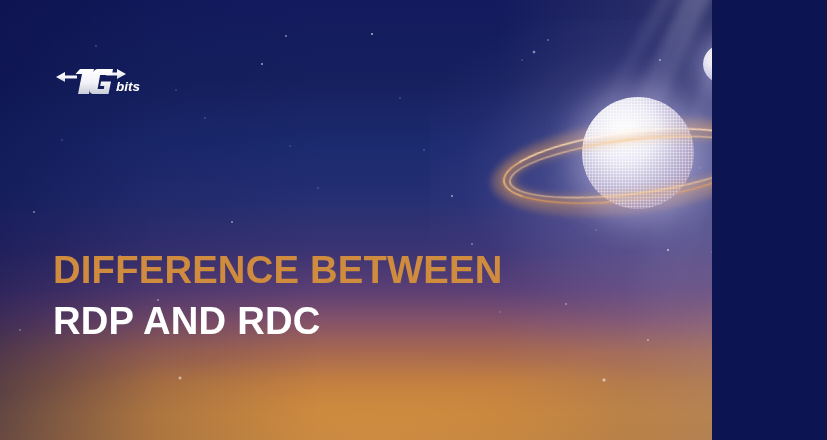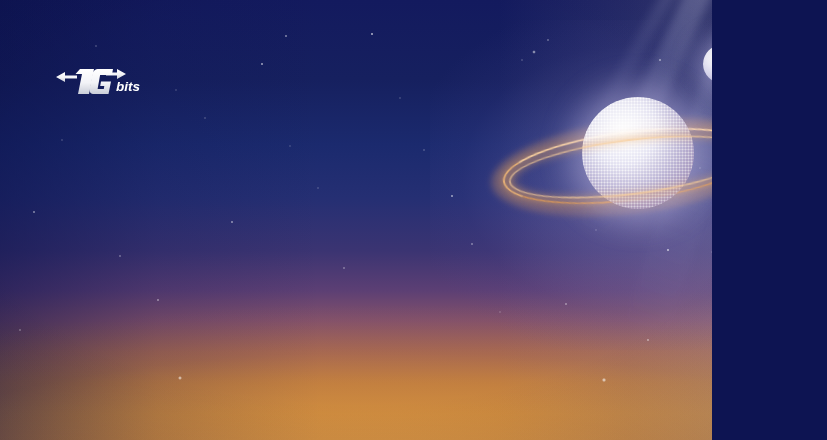--- a/index.html
+++ b/index.html
@@ -331,14 +331,18 @@
       <g fill="url(#lgGrad)">
         <path d="M57,9 L43,9 C39,9 37,11 36.3,14.5 L33.6,28.5
                  C33,32 34.4,34 38.4,34 L52.5,34 L55,21.5 L45,21.5
                  L44.2,26 L48.3,26 L47.8,29 L41.6,29 L44.1,15 L55.9,15 Z"></path>
       </g>
 
       <text x="60" y="31" font-family="Liberation Sans, sans-serif" font-size="13.5" font-weight="bold" font-style="italic" fill="#ffffff">bits</text>
     </svg>
   </div>
 
+  <div class="headline">
+    <div class="line line-1">DIFFERENCE BETWEEN</div>
+    <div class="line line-2">RDP AND RDC</div>
+  </div>
 
 </div>
 
 </body></html>

